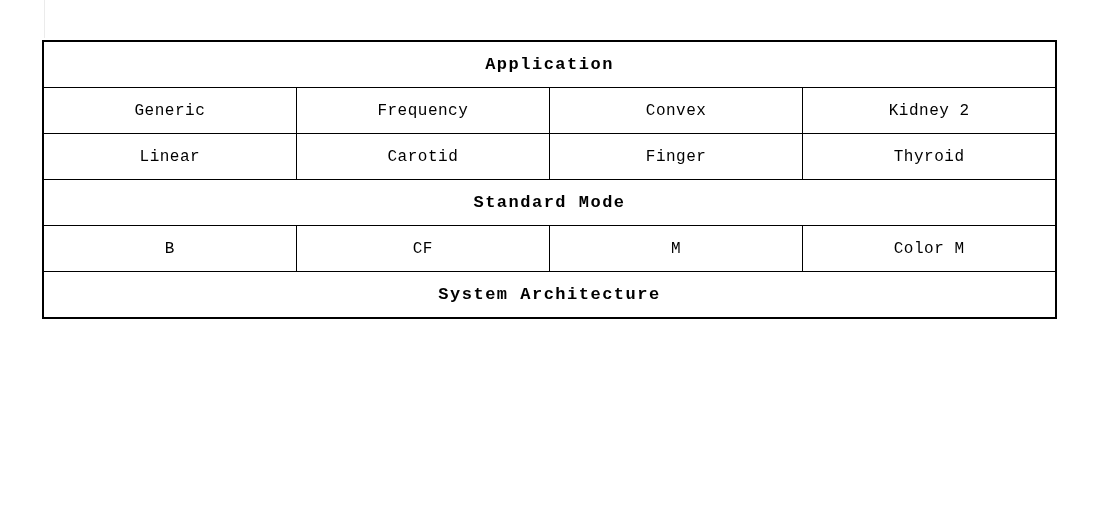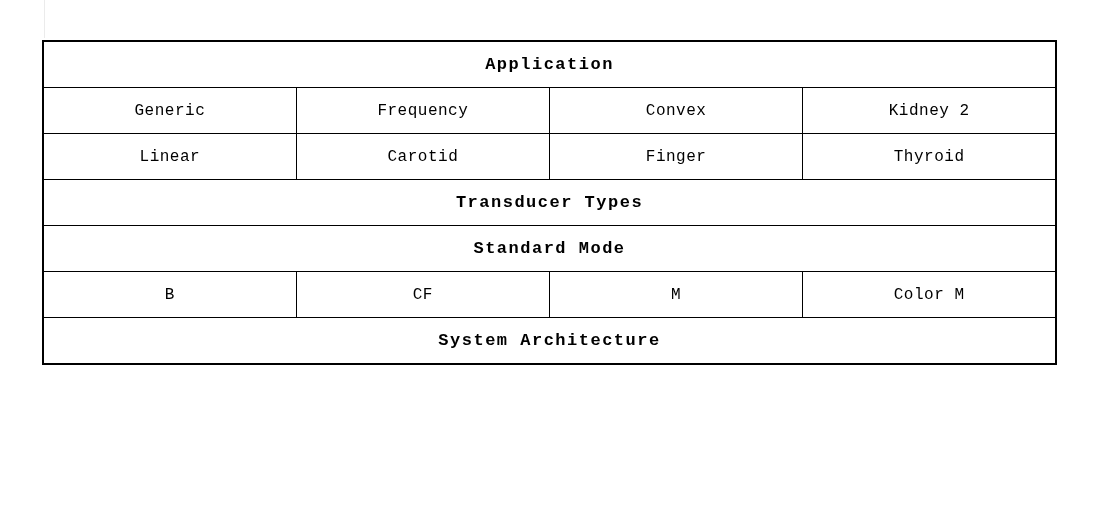--- a/index.html
+++ b/index.html
@@ -68,23 +68,20 @@
         <td>Convex</td>
         <td>Kidney 2</td>
       </tr>
       <tr>
         <td>Linear</td>
         <td>Carotid</td>
         <td>Finger</td>
         <td>Thyroid</td>
       </tr>
       <tr>
-        <td colspan="4" class="hdr">Transducer Types</td>
-      </tr>
-      <tr>
         <td colspan="4" class="hdr">Standard Mode</td>
       </tr>
       <tr>
         <td>B</td>
         <td>CF</td>
         <td>M</td>
         <td>Color M</td>
       </tr>
       <tr>
         <td colspan="4" class="hdr">System Architecture</td>

